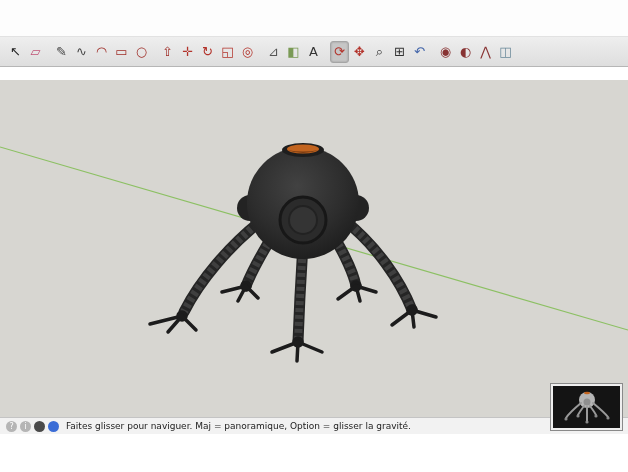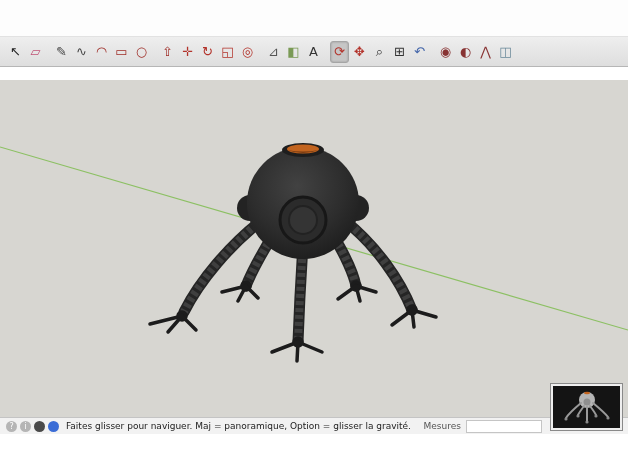--- a/index.html
+++ b/index.html
@@ -175,24 +175,20 @@
   </div>
 
   <div class="statusbar">
     <span id="status-icons" style="display:flex;gap:3px;">
         <span class="sicon" style="background: rgb(181, 181, 181); color: rgb(255, 255, 255);">?</span>
         <span class="sicon" style="background: rgb(181, 181, 181); color: rgb(255, 255, 255);">i</span>
         <span class="sicon" style="background: rgb(74, 74, 74); color: rgb(255, 255, 255);"></span>
         <span class="sicon" style="background: rgb(58, 108, 214); color: rgb(255, 255, 255);"></span>
       </span>
     <span class="status-msg">Faites glisser pour naviguer. Maj = panoramique, Option =  glisser la gravité.</span>
-    <span class="status-right">
-      <span class="measure-label">Mesures</span>
-      <input class="measure-input" value="" style="">
-    </span>
   </div>
 
   <div class="bottomspace"></div>
 
   <div class="thumb">
     <div class="thumb-inner">
       <svg width="67" height="42" viewBox="0 0 67 42">
         <circle cx="34" cy="14" r="8" fill="#b5b5b5"></circle>
         <ellipse cx="34" cy="7" rx="3" ry="1.2" fill="#c2641f"></ellipse>
         <g stroke="#9a9a9a" stroke-width="2" fill="none" stroke-linecap="round">

